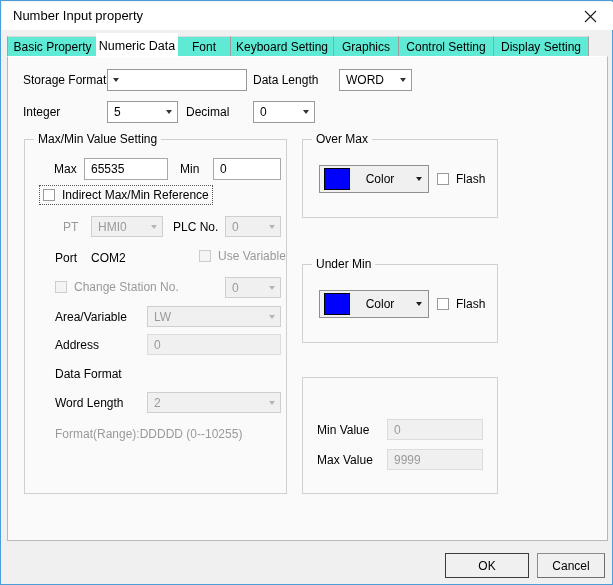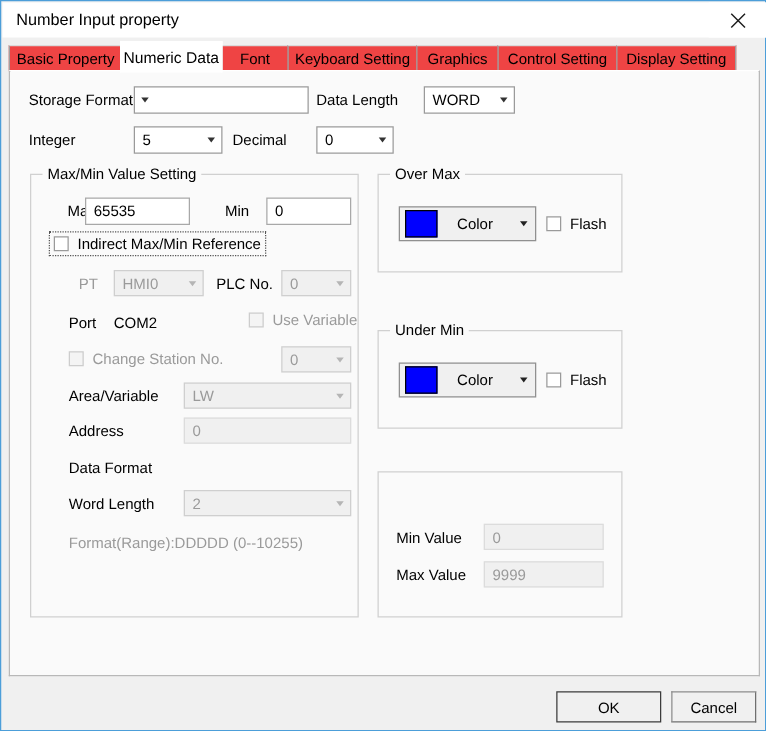--- a/index.html
+++ b/index.html
@@ -35,21 +35,21 @@
   }
   #close-btn svg{display:block;}
 
   
   #tabstrip{
     position:absolute;left:6px;top:32px;width:601px;height:24px;
   }
   .tab{
     position:absolute;top:3px;height:21px;
     box-sizing:border-box;
-    background:#ef4444;
+    background:#5eead4;
     border-left:1px solid #a0a0a0;
     border-right:1px solid #a0a0a0;
     border-top:1px solid #dadada;
     display:flex;align-items:center;justify-content:center;
     font-size:12px;color:#000;
     cursor:default;
     white-space:nowrap;
   }
   .tab.selected{
     top:0px;height:25px;
@@ -225,21 +225,21 @@
         <span class="cv">0</span>
         <span class="arrow">
             <i></i>
           </span>
       </div>
 
       <div class="group" style="left:16px;top:82px;width:263px;height:355px;">
         <span class="gtitle">Max/Min Value Setting</span>
 
         <div class="lbl" style="left:29px;top:22px;">Max</div>
-        <div class="txt" style="left:43px;top:18px;width:84px;height:22px;">65535</div>
+        <div class="txt" style="left:59px;top:18px;width:84px;height:22px;">65535</div>
 
         <div class="lbl" style="left:155px;top:22px;">Min</div>
         <div class="txt" style="left:188px;top:18px;width:68px;height:22px;">0</div>
 
         <div class="chk focus" style="left:16px;top:47px;">
           <span class="box"></span>
           <span class="cl">Indirect Max/Min Reference</span>
         </div>
 
         <div class="lbl dim" style="left:38px;top:80px;">PT</div>

